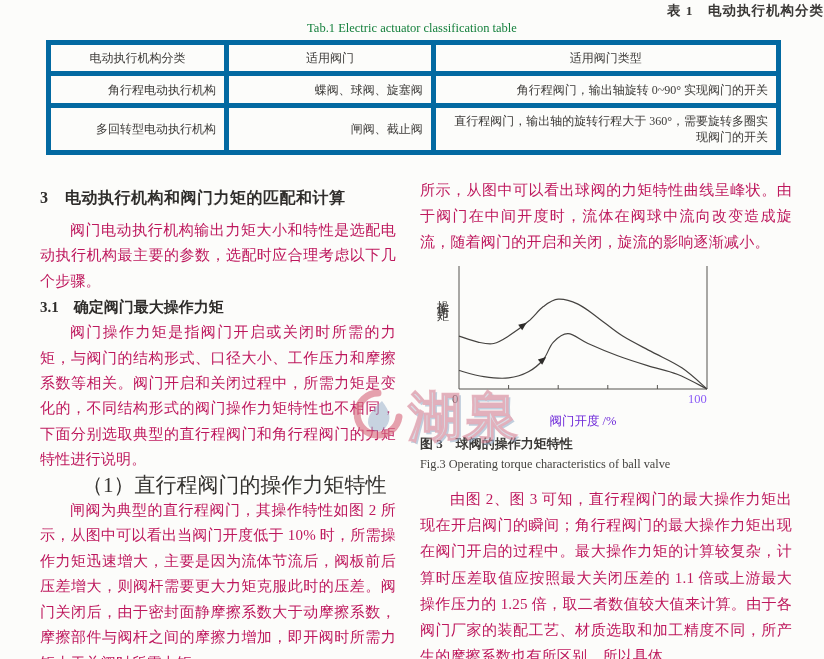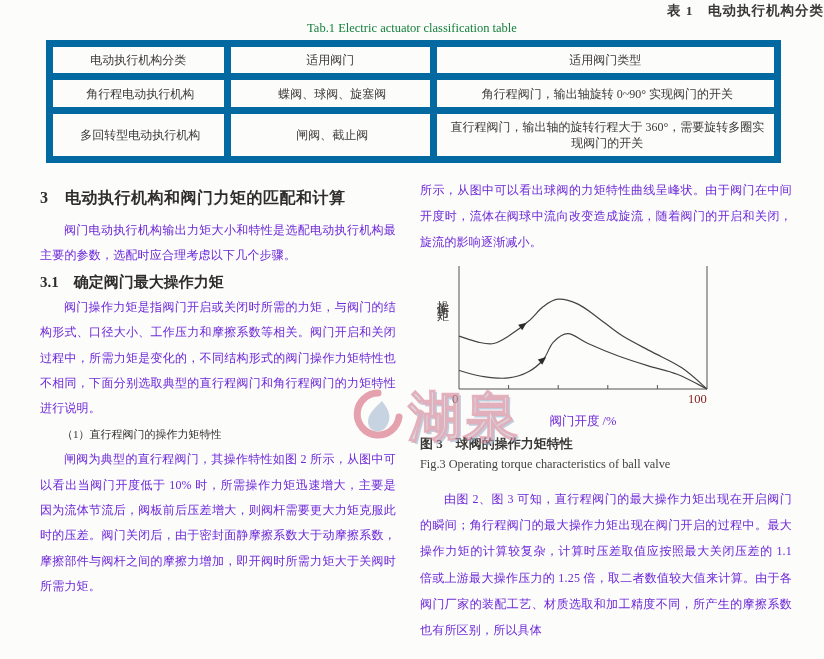--- a/index.html
+++ b/index.html
@@ -9,46 +9,46 @@
     font-family:"Liberation Serif","DejaVu Serif",serif;
   }
   
   .tbl-cap-cn{position:absolute;top:2px;left:0;width:100%;text-align:right;
     font-weight:bold;font-size:13.5px;color:#3a3836;letter-spacing:1px;}
   .tbl-cap-en{position:absolute;top:21px;left:0;width:100%;text-align:center;
     font-size:12.5px;color:#15803d;}
   
   table.cls{position:absolute;left:46px;top:40px;width:735px;
     border-collapse:collapse;font-size:12px;color:#3c3a38;table-layout:fixed;}
-  table.cls th,table.cls td{border:7px solid #0369a1;padding:3px 8px 3px 12px;
+  table.cls th,table.cls td{border:5px solid #0369a1;padding:3px 8px 3px 12px;
     font-weight:normal;line-height:16px;}
   table.cls th{text-align:center;height:20px;padding-left:8px;}
-  table.cls td{text-align:center;vertical-align:middle;}
+  table.cls td{text-align:right;vertical-align:middle;}
   table.cls tr.r1 td{height:21px;}
   table.cls tr.r2 td, table.cls tr.r3 td{height:36px;}
   .cw1{width:24.4%;} .cw2{width:28.3%;} .cw3{width:47.3%;}
   
   .colL{position:absolute;left:40px;top:186px;width:356px;}
   .colR-top{position:absolute;left:420px;top:177px;width:372px;}
   .colR-bot{position:absolute;left:420px;top:486px;width:372px;}
   .colL p,.colR-top p,.colR-bot p{
-    margin:0;font-size:12px;line-height:25.4px;text-align:justify;
-    letter-spacing:.2px;color:#6d28d9;}
+    margin:0;font-size:15px;line-height:25.4px;text-align:justify;
+    letter-spacing:.2px;color:#be185d;}
   .colR-top p,.colR-bot p{line-height:26.2px;}
   p.ind{text-indent:2em;}
   .h3{margin:2px 0 9px 0;font-size:16px;font-weight:bold;color:#2f2d2b;
     letter-spacing:.5px;}
   .h31{margin:0;font-size:15px;font-weight:bold;line-height:26px;color:#2f2d2b;}
-  .item-head{margin:0;font-size:11px;line-height:25.4px;text-indent:2em;color:#34322f;}
+  .item-head{margin:0;font-size:21px;line-height:25.4px;text-indent:2em;color:#34322f;}
   
   .chart-svg{position:absolute;left:455px;top:262px;}
   .chart-ylabel{position:absolute;left:434px;top:290px;font-size:12.5px;color:#3c3a38;
     writing-mode:vertical-rl;text-orientation:upright;letter-spacing:3px;}
   .tick0{position:absolute;left:452px;top:392px;font-size:12.5px;color:#3c3a38;}
-  .tick100{position:absolute;left:688px;top:392px;font-size:12.5px;color:#7f1d1d;}
+  .tick100{position:absolute;left:688px;top:392px;font-size:12.5px;color:#8b5cf6;}
   .chart-xlabel{position:absolute;left:455px;top:413px;width:256px;text-align:center;
     font-size:12.5px;color:#6d28d9;}
   .fig-cap-cn{position:absolute;left:420px;top:435px;width:372px;text-align:left;
     font-weight:bold;font-size:13px;color:#3a3836;}
   .fig-cap-en{position:absolute;left:420px;top:457px;width:372px;text-align:left;
     font-size:12.3px;color:#44423f;}
   
   .watermark{position:absolute;left:352px;top:376px;width:180px;height:80px;
     opacity:.62;pointer-events:none;z-index:6;display:flex;align-items:center;}
   .wm-text{font-size:54px;font-weight:bold;line-height:70px;

